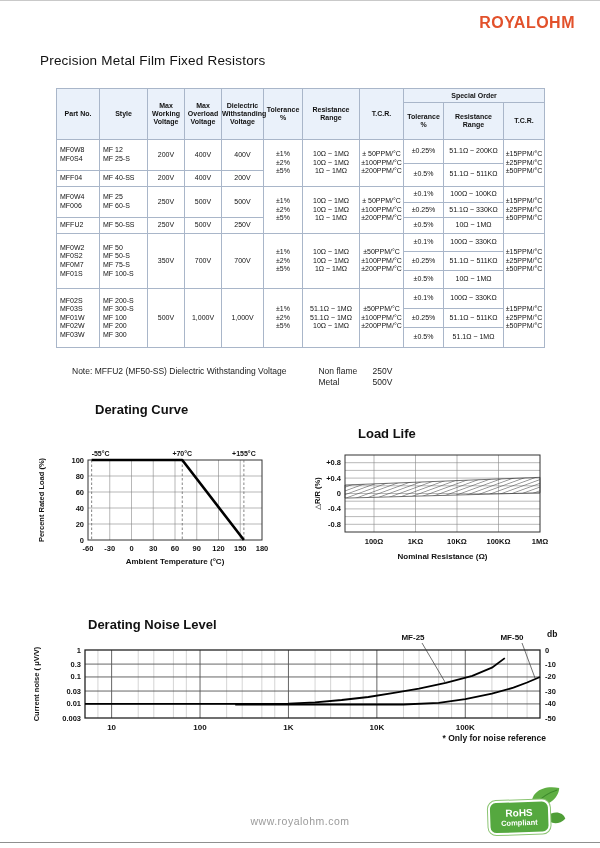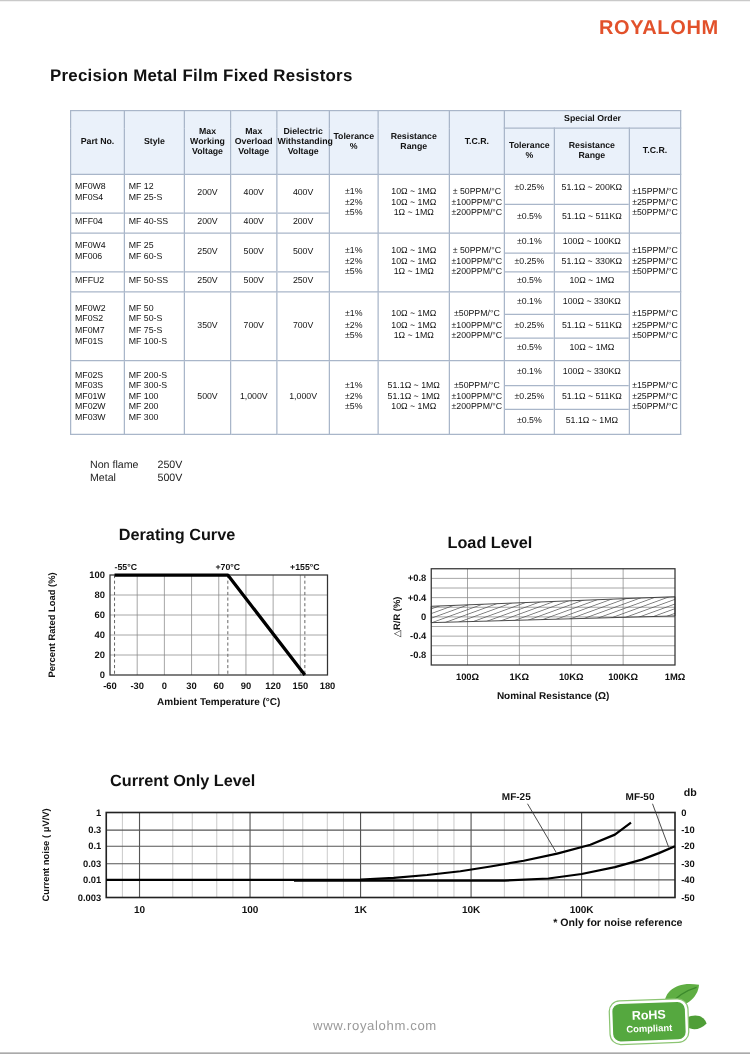--- a/index.html
+++ b/index.html
@@ -2,42 +2,42 @@
 <html><head>
 <meta charset="utf-8">
 <style>
   html,body{margin:0;padding:0;background:#fff;}
   #page{position:relative;width:600px;height:848px;background:#ffffff;overflow:hidden;
         font-family:"Liberation Sans","DejaVu Sans",sans-serif;color:#111;}
   .topline{position:absolute;left:0;top:0;width:600px;height:1px;background:#c9c9c9;}
   .bottomline{position:absolute;left:0;top:842px;width:600px;height:1px;background:#8f8f8f;}
   .brand{position:absolute;top:14px;right:25px;font-size:16px;font-weight:800;
          letter-spacing:.5px;color:#e2512b;}
-  .doc-title{position:absolute;top:53px;left:40px;font-size:13.5px;font-weight:700;letter-spacing:.2px;}
+  .doc-title{position:absolute;top:53px;left:40px;font-size:13.5px;font-weight:400;letter-spacing:.2px;}
 
   
   #spec-table{position:absolute;left:56px;top:88px;width:489px;border-collapse:collapse;
               table-layout:fixed;font-size:7px;}
   #spec-table th,#spec-table td{border:1px solid #a9b6c9;padding:0;}
   #spec-table th{background:#eaf1fa;font-weight:700;white-space:pre-line;line-height:8px;
                  text-align:center;vertical-align:middle;}
   #spec-table th.so{height:13px;}
   #spec-table tr.r2 th{height:36px;}
   #spec-table td{vertical-align:middle;background:#fff;}
   .stk{display:flex;flex-direction:column;height:100%;}
   .sub{display:flex;flex-direction:column;justify-content:center;align-items:center;flex:1;}
   .sub.left{align-items:flex-start;padding-left:3px;}
   .sub + .sub{border-top:1px solid #a9b6c9;}
   .lines{display:flex;flex-direction:column;justify-content:center;align-items:center;height:100%;}
   .ln{line-height:8.6px;white-space:nowrap;}
 
   
   .note{position:absolute;left:72px;top:366px;font-size:8.5px;display:flex;color:#222;}
   .note-main{margin-right:8px;line-height:11px;}
-  .nrow{display:flex;line-height:11px;}
+  .nrow{display:flex;line-height:11px;margin-left:24px;}
   .nname{width:54px;}
 
   
   .ctitle{position:absolute;font-size:13px;font-weight:700;}
   svg{position:absolute;display:block;}
   svg text{font-family:"Liberation Sans","DejaVu Sans",sans-serif;}
   #derating-svg{left:30px;top:425px;}
   #loadlife-svg{left:310px;top:425px;}
   #noise-svg{left:25px;top:612px;}
   .footnote{position:absolute;right:54px;top:733px;font-size:8.5px;font-weight:700;}
@@ -508,35 +508,39 @@
               <div class="ln">±15PPM/°C</div>
               <div class="ln">±25PPM/°C</div>
               <div class="ln">±50PPM/°C</div>
             </div>
           </td>
         </tr>
       </tbody>
   </table>
 
   <div class="note">
+    <div class="note-main">
+      <span>Note:</span>
+      <span>MFFU2 (MF50-SS) Dielectric Withstanding Voltage</span>
+    </div>
     <div class="note-vals" id="note-vals">
         <div class="nrow">
           <span class="nname">Non flame</span>
           <span>250V</span>
         </div>
         <div class="nrow">
           <span class="nname">Metal</span>
           <span>500V</span>
         </div>
       </div>
   </div>
 
-  <div class="ctitle" style="left:95px;top:420px">Derating Curve</div>
-  <div class="ctitle" style="left:358px;top:426px">Load Level</div>
-  <div class="ctitle" style="left:88px;top:617px">Current Only Level</div>
+  <div class="ctitle" style="left:95px;top:402px">Derating Curve</div>
+  <div class="ctitle" style="left:358px;top:426px">Load Life</div>
+  <div class="ctitle" style="left:88px;top:617px">Derating Noise Level</div>
 
   <svg id="derating-svg" width="280" height="165">
       <text x="58" y="126" font-size="7.5" text-anchor="middle" fill="#111" font-weight="700">-60</text>
       <line x1="79.75" y1="35" x2="79.75" y2="115" stroke="#888" stroke-width="0.6"></line>
       <text x="79.75" y="126" font-size="7.5" text-anchor="middle" fill="#111" font-weight="700">-30</text>
       <line x1="101.5" y1="35" x2="101.5" y2="115" stroke="#888" stroke-width="0.6"></line>
       <text x="101.5" y="126" font-size="7.5" text-anchor="middle" fill="#111" font-weight="700">0</text>
       <line x1="123.25" y1="35" x2="123.25" y2="115" stroke="#888" stroke-width="0.6"></line>
       <text x="123.25" y="126" font-size="7.5" text-anchor="middle" fill="#111" font-weight="700">30</text>
       <line x1="145" y1="35" x2="145" y2="115" stroke="#888" stroke-width="0.6"></line>

